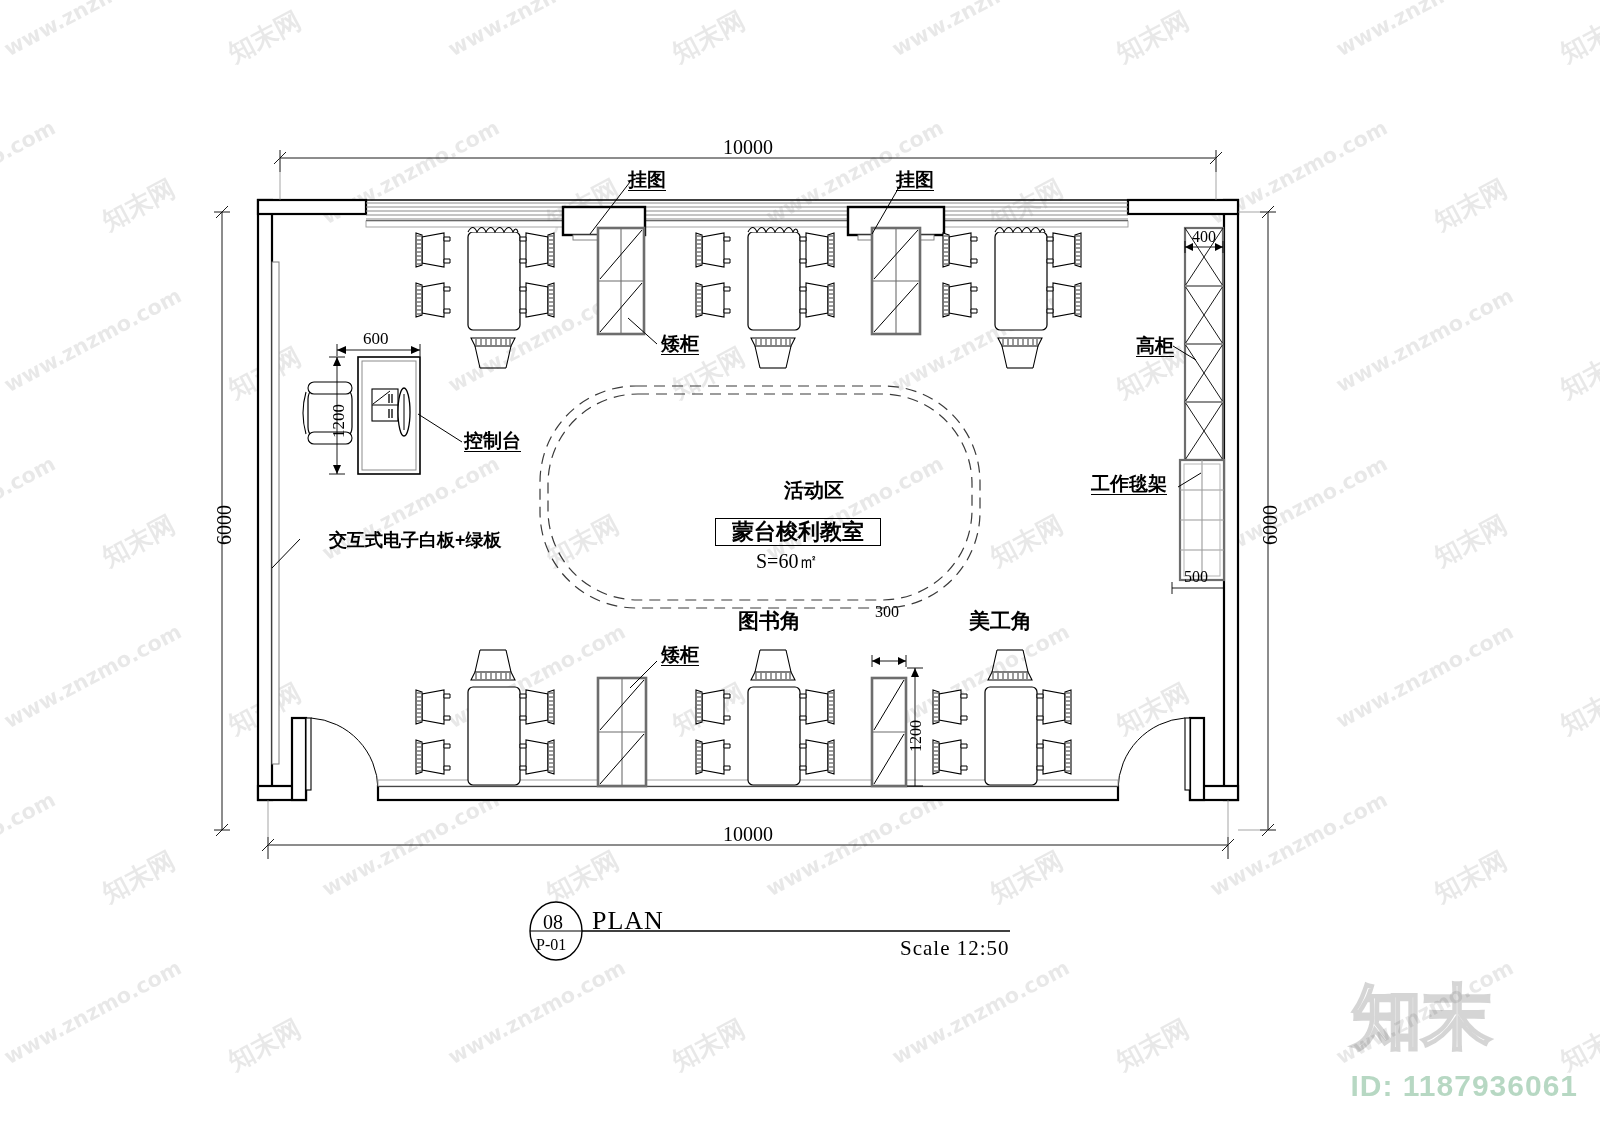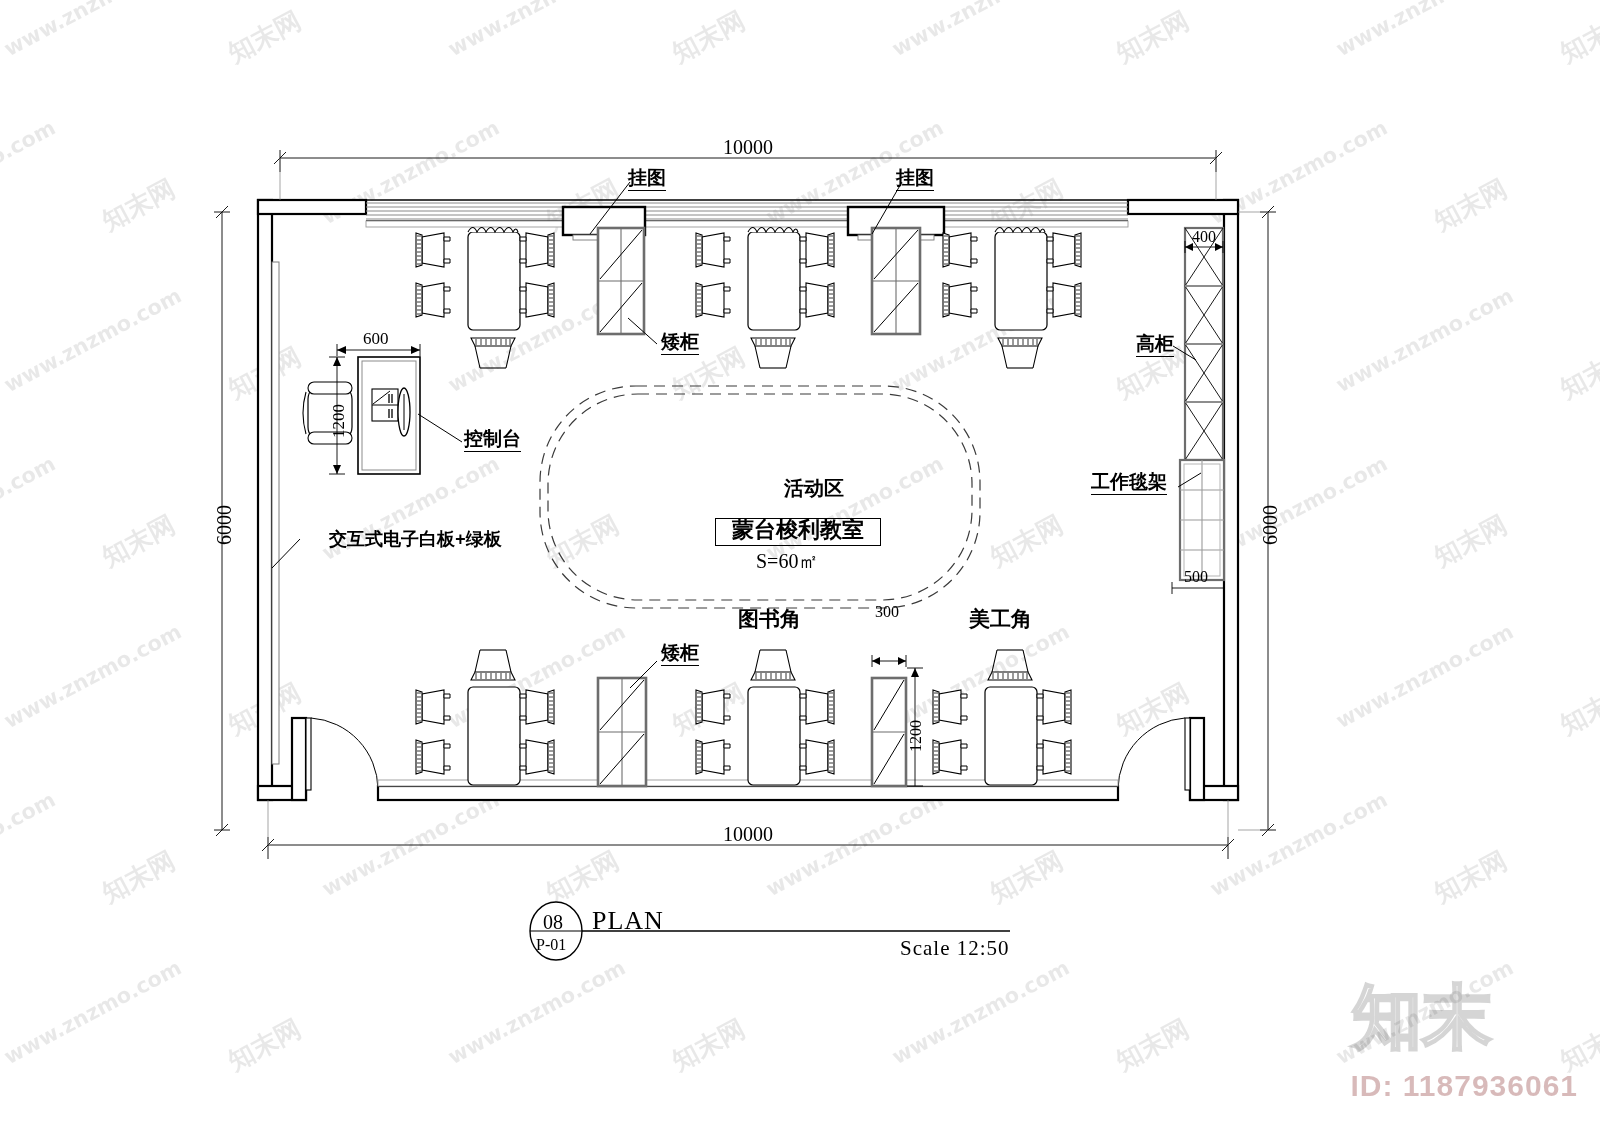--- a/index.html
+++ b/index.html
@@ -1,30 +1,30 @@
 <!DOCTYPE html>
 <html><head>
 <meta charset="utf-8">
 <style>
   html,body{margin:0;padding:0;background:#ffffff;}
   body{width:1600px;height:1131px;position:relative;overflow:hidden;
        font-family:"Liberation Serif","DejaVu Serif",serif;color:#000;}
   #stage{position:absolute;left:0;top:0;width:1600px;height:1131px;}
   svg.layer{position:absolute;left:0;top:0;width:1600px;height:1131px;}
   .txt{position:absolute;white-space:nowrap;line-height:1;}
-  .cn{font-family:Liberation Mono, monospace;font-weight:700;}
+  .cn{font-family:Liberation Sans, sans-serif;font-weight:700;}
   .dim{font-family:"Liberation Serif","DejaVu Serif",serif;}
   .ul{border-bottom:1.6px solid #000;padding-bottom:1px;}
   .rot{transform-origin:left top;}
   .wm{position:absolute;color:#000;opacity:.085;white-space:nowrap;
       font-family:"DejaVu Sans","Liberation Sans",sans-serif;font-weight:700;
       transform-origin:left top;pointer-events:none;}
   #brand{position:absolute;right:24px;bottom:78px;width:230px;height:74px;opacity:.16;}
   #idtxt{position:absolute;right:22px;bottom:28px;font-size:30px;letter-spacing:1px;
-         color:#7f1d1d;opacity:.30;font-family:"Liberation Sans",sans-serif;font-weight:700;}
+         color:#15803d;opacity:.30;font-family:"Liberation Sans",sans-serif;font-weight:700;}
 </style>
 </head>
 <body>
 
 <div id="stage">
 
   <div id="wm-layer">
       <div class="wm" style="left: 0px; top: 40px; font-size: 21px; transform: rotate(-28deg);">www.znzmo.com</div>
       <div class="wm" style="left: 222px; top: 40px; font-size: 26px; transform: rotate(-28deg);">知末网</div>
       <div class="wm" style="left: 444px; top: 40px; font-size: 21px; transform: rotate(-28deg);">www.znzmo.com</div>

